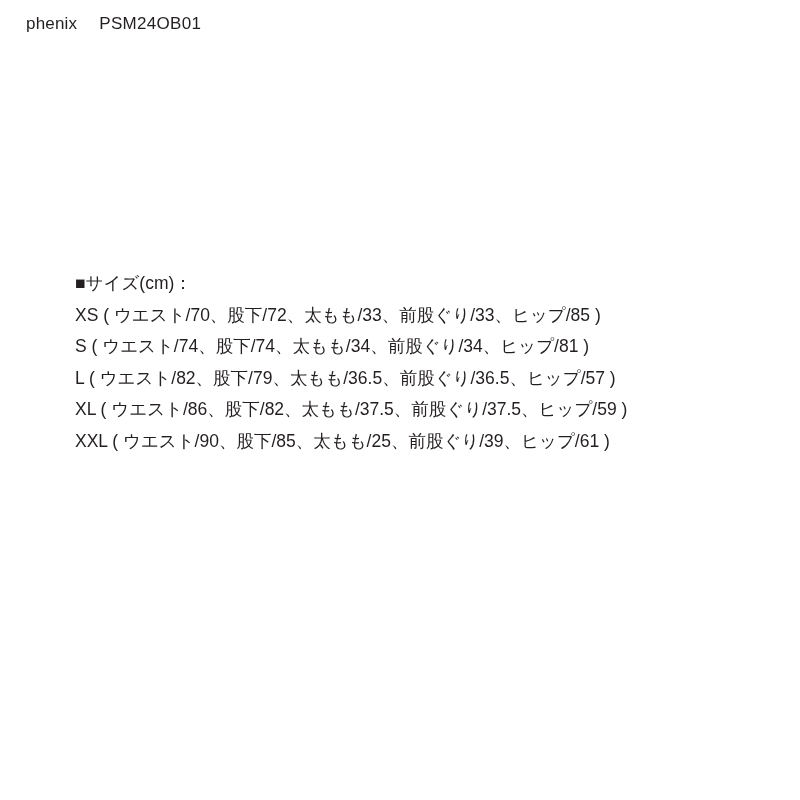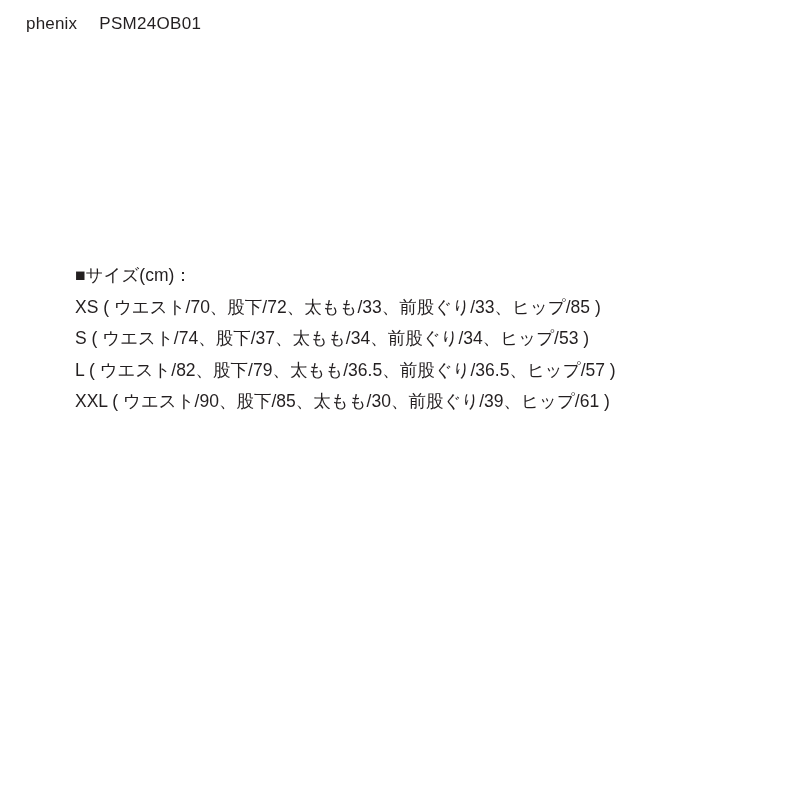--- a/index.html
+++ b/index.html
@@ -29,21 +29,21 @@
     white-space: nowrap;
   }
   .brand-line .brand {
     margin-right: 22px;
   }
   .brand-line .model {
     letter-spacing: 0.3px;
   }
   .size-block {
     position: absolute;
-    top: 260px;
+    top: 268px;
     left: 75px;
     font-size: 17.5px;
     line-height: 31.5px;
     white-space: nowrap;
   }
   .size-heading {
     font-size: 17.5px;
     line-height: 31.5px;
   }
   .size-row {
@@ -56,18 +56,19 @@
 
 <div class="page">
 
   <div class="brand-line">
     <span class="brand">phenix</span><span class="model">PSM24OB01</span>
   </div>
 
   <div class="size-block">
     <div class="size-heading">■サイズ(cm)：</div>
     <div class="size-row">XS ( ウエスト/70、股下/72、太もも/33、前股ぐり/33、ヒップ/85 )</div>
-    <div class="size-row">S ( ウエスト/74、股下/37、太もも/34、前股ぐり/34、ヒップ/53 )</div>
+    <div class="size-row">S ( ウエスト/74、股下/74、太もも/34、前股ぐり/34、ヒップ/81 )</div>
     <div class="size-row">L ( ウエスト/82、股下/79、太もも/36.5、前股ぐり/36.5、ヒップ/57 )</div>
-    <div class="size-row">XXL ( ウエスト/90、股下/85、太もも/30、前股ぐり/39、ヒップ/61 )</div>
+    <div class="size-row">XL ( ウエスト/86、股下/82、太もも/37.5、前股ぐり/37.5、ヒップ/59 )</div>
+    <div class="size-row">XXL ( ウエスト/90、股下/85、太もも/25、前股ぐり/39、ヒップ/61 )</div>
   </div>
 
 </div>
 
 </body></html>

